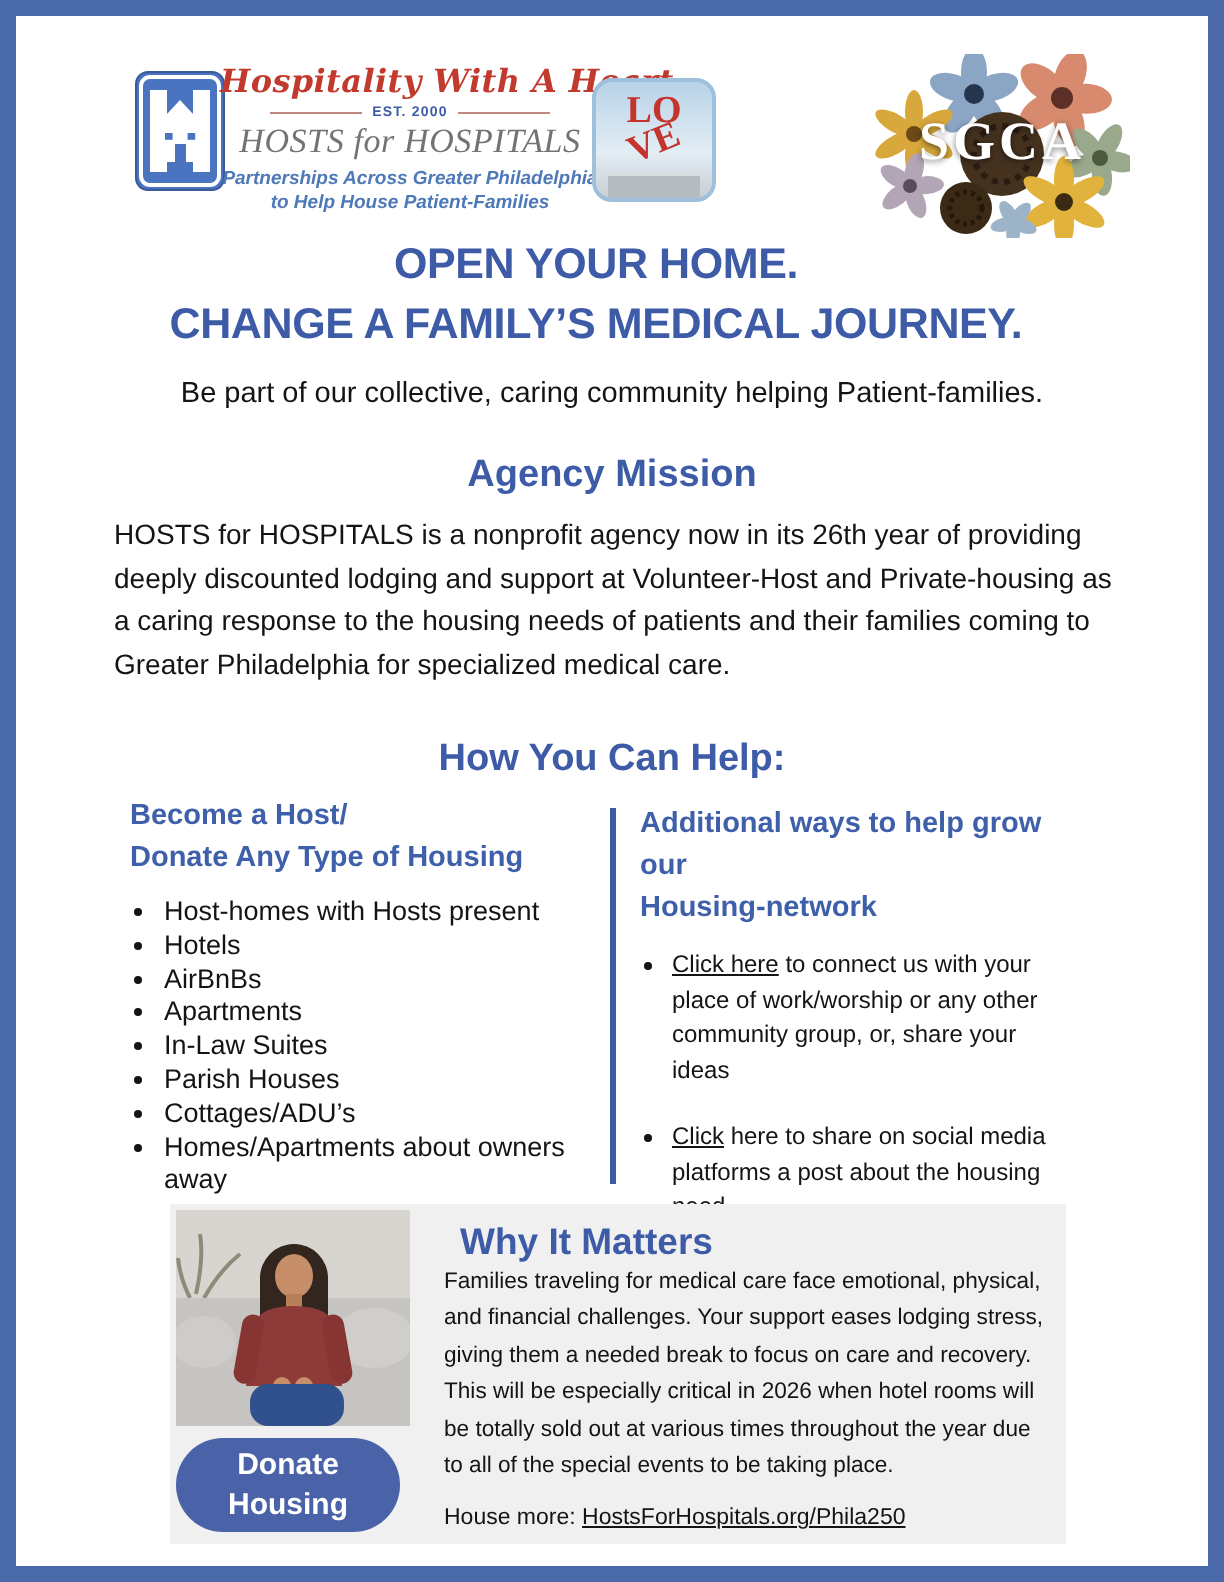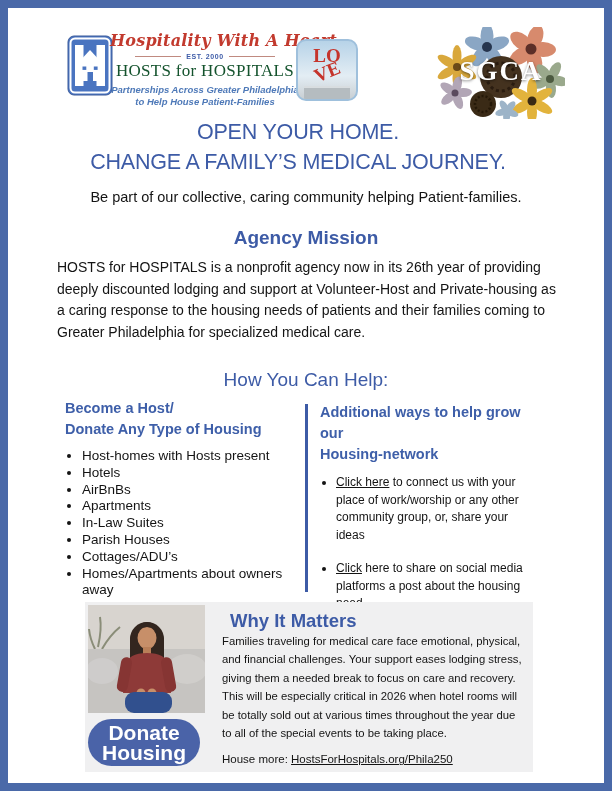--- a/index.html
+++ b/index.html
@@ -10,67 +10,67 @@
   .frame{position:absolute;inset:0;border:8px solid #4a69a8;box-sizing:border-box;pointer-events:none;z-index:50;}
 
   
   .h-sign{position:absolute;left:67px;top:35px;width:46px;height:61px;}
   .brand{position:absolute;left:110px;top:31px;width:190px;text-align:center;}
   .brand-script{font-family:"DejaVu Serif",serif;font-style:italic;font-weight:bold;
     font-size:16px;color:#c23a2e;white-space:nowrap;letter-spacing:0.2px;}
   .est-row{display:flex;align-items:center;justify-content:center;gap:5px;margin-top:3px;}
   .est-row .rule{height:1px;width:46px;background:#c08a80;}
   .est-text{font-size:7px;color:#3e5ca8;letter-spacing:0.6px;font-weight:bold;}
-  .org{font-family:"Liberation Serif",serif;font-size:17px;color:#14532d;letter-spacing:0.3px;
-    margin-top:1px;white-space:nowrap;}
+  .org{font-family:"Liberation Serif",serif;font-size:17px;color:#737373;letter-spacing:0.3px;
+    margin-top:1px;white-space:nowrap;font-style:italic;}
   .tagline{font-size:9.5px;font-style:italic;font-weight:bold;color:#4e79b8;line-height:12px;margin-top:3px;}
 
   .love{position:absolute;left:296px;top:39px;width:62px;height:62px;border:2px solid #9fc0dc;
     border-radius:10px;box-sizing:border-box;overflow:hidden;
     background:linear-gradient(180deg,#b7d3e8 0%,#e3edf4 60%,#c9cfd3 100%);}
   .love-letters{position:absolute;top:7px;left:0;right:0;text-align:center;
     font-family:"Liberation Serif",serif;font-weight:bold;font-size:19px;line-height:16px;color:#c5342c;}
   .love .o{display:inline-block;transform:rotate(-22deg);}
   .love-pedestal{position:absolute;bottom:0;left:6px;right:6px;height:11px;background:#b5bcc0;border-top:2px solid #d8dde0;}
 
   .sgca{position:absolute;left:437px;top:27px;width:128px;height:92px;}
   .sgca svg{width:100%;height:100%;display:block;}
   .sgca-label{position:absolute;top:50%;left:50%;transform:translate(-50%,-56%);
     font-family:"Liberation Serif",serif;font-weight:bold;font-size:27px;color:#ffffff;
     letter-spacing:2px;text-shadow:0 1px 3px rgba(0,0,0,0.55);}
 
   
   .headline{position:absolute;top:117px;left:0;width:596px;text-align:center;color:#3d5ba6;
-    font-weight:normal;font-size:21.5px;line-height:30px;letter-spacing:-0.2px;}
+    font-weight:bold;font-size:21.5px;line-height:30px;letter-spacing:-0.2px;}
   .subheadline{position:absolute;top:189px;left:0;width:612px;text-align:center;font-size:14.5px;}
 
   
   .mission-title{position:absolute;top:227px;left:0;width:612px;text-align:center;color:#3d5ba6;
     font-weight:bold;font-size:19px;}
   .mission-body{position:absolute;top:257px;left:57px;width:502px;font-size:14px;line-height:21.5px;}
 
   
   .help-title{position:absolute;top:369px;left:0;width:612px;text-align:center;color:#3d5ba6;
-    font-weight:normal;font-size:19px;}
+    font-weight:bold;font-size:19px;}
   .col-left{position:absolute;left:65px;top:398px;width:234px;}
   .col-heading{color:#3e5fa9;font-weight:bold;font-size:14.5px;line-height:21px;}
   .housing-list{margin:8px 0 0;padding-left:17px;font-size:13.5px;line-height:16.8px;}
   .housing-list li{margin:0;}
   .divider{position:absolute;left:305px;top:404px;width:3px;height:188px;background:#3d5ba6;}
   .col-right{position:absolute;left:320px;top:402px;width:220px;}
   .ways-list{margin:9px 0 0;padding-left:16px;font-size:12px;line-height:17.5px;}
   .ways-list li{margin-bottom:16px;}
   .lnk{text-decoration:underline;cursor:pointer;color:#141414;}
 
   
   .why-card{position:absolute;left:85px;top:602px;width:448px;height:170px;background:#f0f0f1;}
   .guest-photo{position:absolute;left:3px;top:3px;width:117px;height:108px;}
   .guest-photo svg{width:100%;height:100%;display:block;}
   .donate-btn{position:absolute;left:3px;top:117px;width:112px;height:47px;background:#4a63a8;
-    border:none;border-radius:24px;color:#ffffff;font-weight:bold;font-size:21px;line-height:20px;
+    border:none;border-radius:24px;color:#ffffff;font-weight:bold;font-size:15px;line-height:20px;
     display:flex;flex-direction:column;align-items:center;justify-content:center;cursor:pointer;
     font-family:"Liberation Sans","DejaVu Sans",sans-serif;}
   .why-content{position:absolute;left:137px;top:8px;width:304px;}
   .why-title{color:#3d5ba6;font-weight:bold;font-size:18.5px;padding-left:8px;}
   .why-body{margin-top:0;font-size:11.3px;line-height:18.4px;}
   .learn-more{margin-top:11px;font-size:11.5px;}
 </style>
 </head>
 <body>
 

